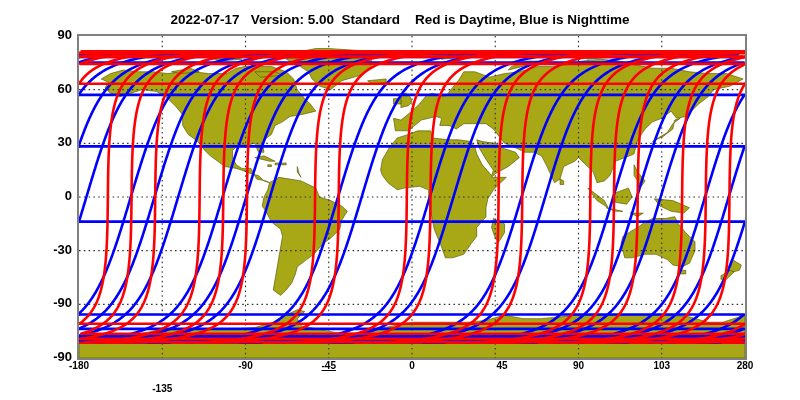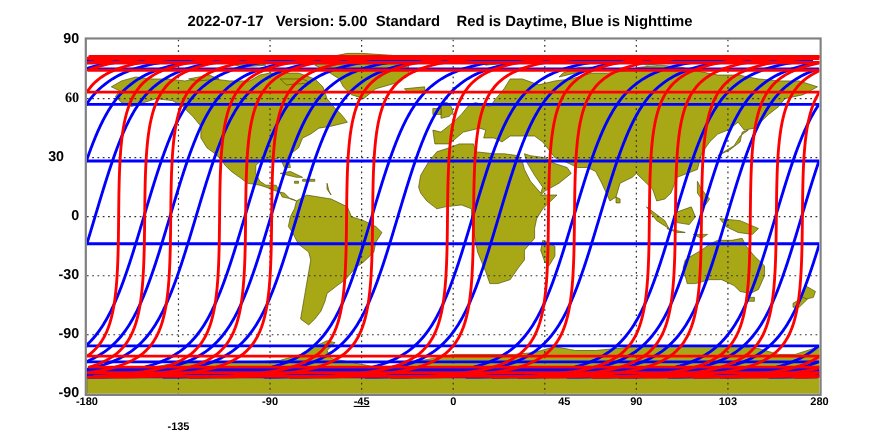--- a/index.html
+++ b/index.html
@@ -83,22 +83,22 @@
 </style>
 </head>
 <body>
 
 <div id="figure">
 
   <div id="title">2022-07-17   Version: 5.00  Standard    Red is Daytime, Blue is Nighttime</div>
 
   <div id="ytick-layer">
       <div class="ytick" style="top: -6px;">90</div>
-      <div class="ytick" style="top: 47.6667px; font-family: Liberation Serif, serif;">60</div>
-      <div class="ytick" style="top: 101.333px; text-align: center;">30</div>
+      <div class="ytick" style="top: 47.6667px;">60</div>
+      <div class="ytick" style="top: 101.333px;">30</div>
       <div class="ytick" style="top: 155px;">0</div>
       <div class="ytick" style="top: 208.667px;">-30</div>
       <div class="ytick" style="top: 262.333px;">-90</div>
       <div class="ytick" style="top: 316px;">-90</div>
     </div>
 
   <div id="plot-frame">
     <svg id="plot-svg" width="666" height="322" viewBox="0 0 666 322">
       <defs>
         <clipPath id="plotclip">
@@ -222,19 +222,19 @@
       </g>
     </svg>
   </div>
 
   <div id="xtick-layer">
       <div class="xtick" style="left: 2px;">-180</div>
       <div class="xtick" style="left: 85.25px; margin-top: 23px;">-135</div>
       <div class="xtick" style="left: 168.5px;">-90</div>
       <div class="xtick" style="left: 251.75px; text-decoration: underline;">-45</div>
       <div class="xtick" style="left: 335px;">0</div>
-      <div class="xtick" style="left: 436px;">45</div>
+      <div class="xtick" style="left: 425px;">45</div>
       <div class="xtick" style="left: 501.5px;">90</div>
       <div class="xtick" style="left: 584.75px;">103</div>
       <div class="xtick" style="left: 668px;">280</div>
     </div>
 
 </div>
 
 </body></html>

